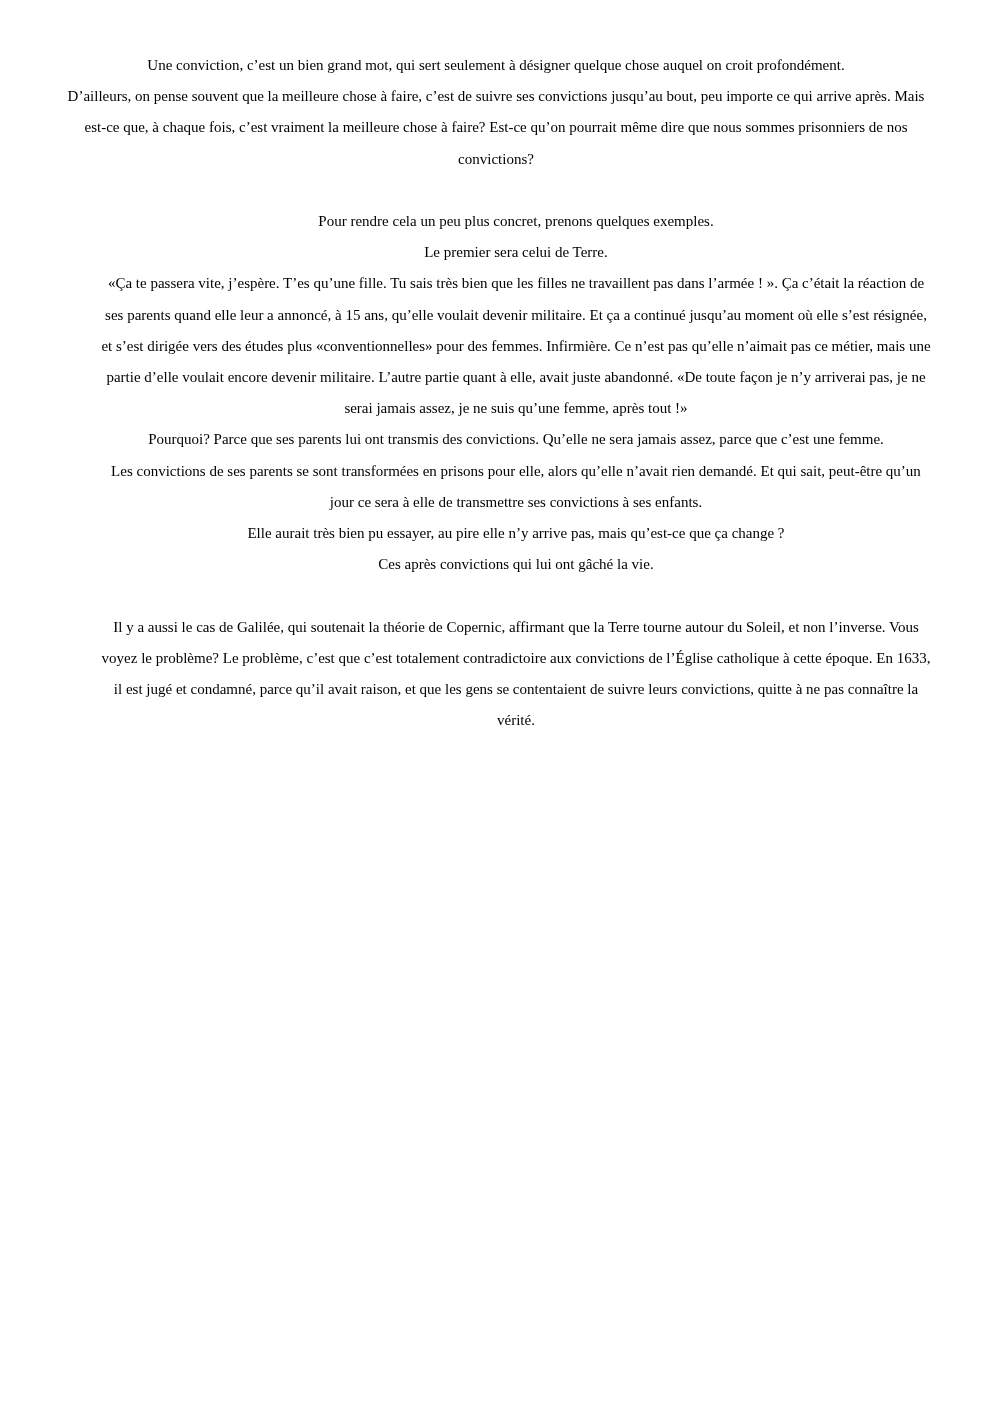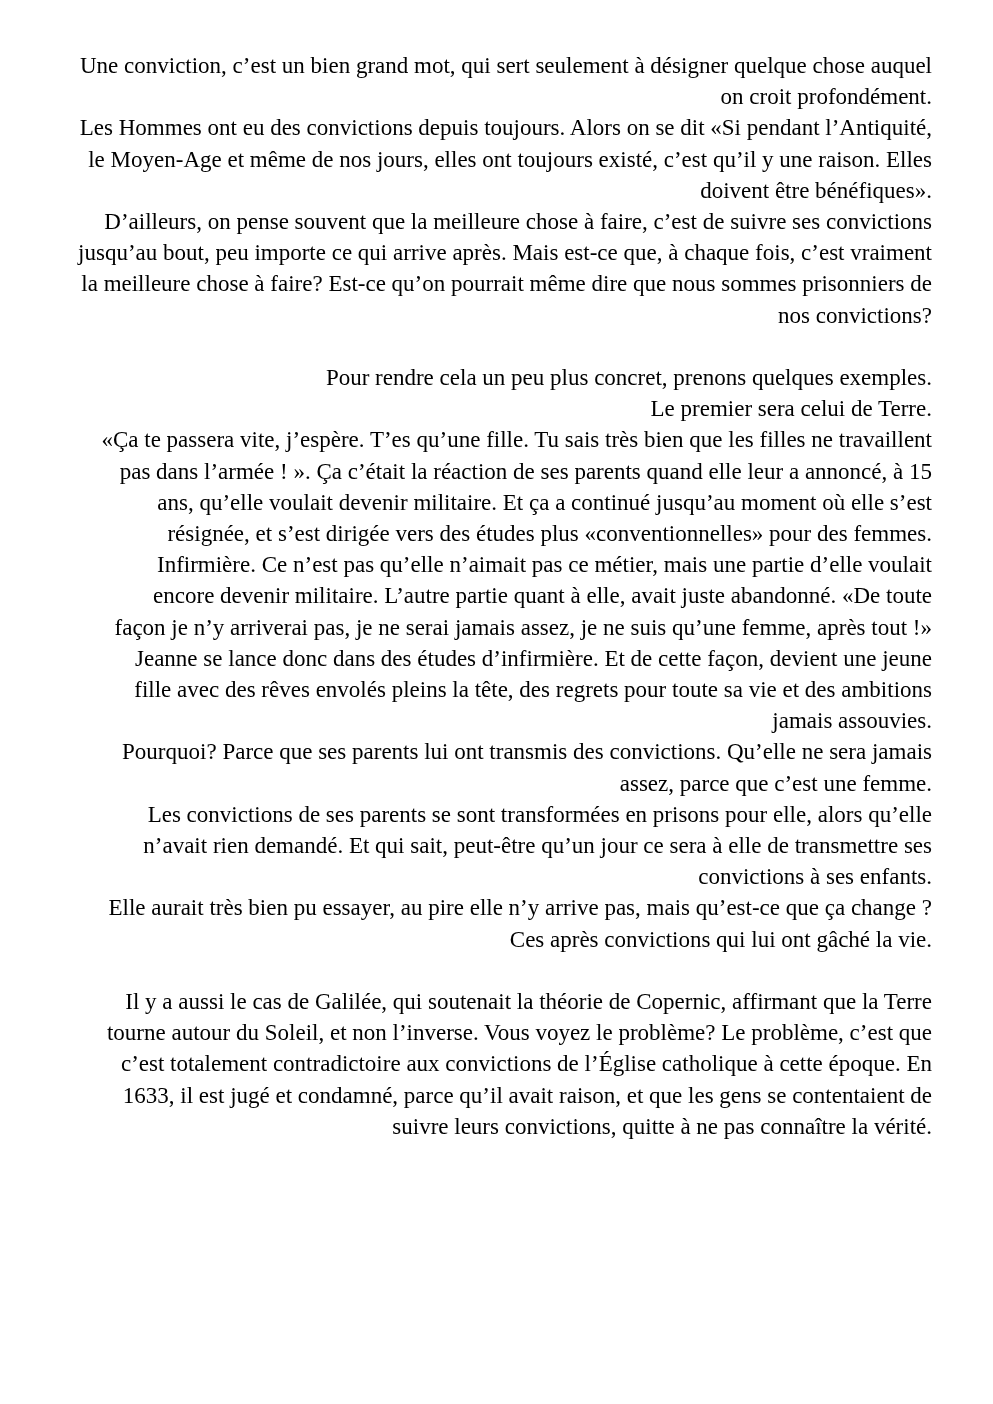--- a/index.html
+++ b/index.html
@@ -16,24 +16,24 @@
     background: #ffffff;
     box-sizing: border-box;
     overflow: hidden;
   }
   .text-body {
     position: absolute;
     left: 60px;
     top: 50px;
     width: 872px;
     font-family: "Liberation Serif", "DejaVu Serif", serif;
-    font-size: 23px;
+    font-size: 15px;
     line-height: 31.2px;
     color: #000000;
-    text-align: right;
+    text-align: center;
     -webkit-font-smoothing: antialiased;
   }
   .block {
     margin: 0;
   }
   .block + .block {
     margin-top: 31.2px;
     margin-left: 40px;
   }
   .para {
@@ -41,29 +41,27 @@
   }
 </style>
 </head>
 <body>
 
 <div class="page">
   <div class="text-body">
 
     <div class="block">
       <span class="para">Une conviction, c’est un bien grand mot, qui sert seulement à désigner quelque chose auquel on croit profondément.</span>
-      <span class="para">Les Hommes ont eu des convictions depuis toujours. Alors on se dit «Si pendant l’Antiquité, le Moyen-Age et même de nos jours, elles ont toujours existé, c’est qu’il y une raison. Elles doivent être bénéfiques».</span>
       <span class="para">D’ailleurs, on pense souvent que la meilleure chose à faire, c’est de suivre ses convictions jusqu’au bout, peu importe ce qui arrive après. Mais est-ce que, à chaque fois, c’est vraiment la meilleure chose à faire? Est-ce qu’on pourrait même dire que nous sommes prisonniers de nos convictions?</span>
     </div>
 
     <div class="block">
       <span class="para">Pour rendre cela un peu plus concret, prenons quelques exemples.</span>
       <span class="para">Le premier sera celui de Terre.</span>
       <span class="para">«Ça te passera vite, j’espère. T’es qu’une fille. Tu sais très bien que les filles ne travaillent pas dans l’armée ! ». Ça c’était la réaction de ses parents quand elle leur a annoncé, à 15 ans, qu’elle voulait devenir militaire. Et ça a continué jusqu’au moment où elle s’est résignée, et s’est dirigée vers des études plus «conventionnelles» pour des femmes. Infirmière. Ce n’est pas qu’elle n’aimait pas ce métier, mais une partie d’elle voulait encore devenir militaire. L’autre partie quant à elle, avait juste abandonné. «De toute façon je n’y arriverai pas, je ne serai jamais assez, je ne suis qu’une femme, après tout !»</span>
-      <span class="para">Jeanne se lance donc dans des études d’infirmière. Et de cette façon, devient une jeune fille avec des rêves envolés pleins la tête, des regrets pour toute sa vie et des ambitions jamais assouvies.</span>
       <span class="para">Pourquoi? Parce que ses parents lui ont transmis des convictions. Qu’elle ne sera jamais assez, parce que c’est une femme.</span>
       <span class="para">Les convictions de ses parents se sont transformées en prisons pour elle, alors qu’elle n’avait rien demandé. Et qui sait, peut-être qu’un jour ce sera à elle de transmettre ses convictions à ses enfants.</span>
       <span class="para">Elle aurait très bien pu essayer, au pire elle n’y arrive pas, mais qu’est-ce que ça change ?</span>
       <span class="para">Ces après convictions qui lui ont gâché la vie.</span>
     </div>
 
     <div class="block">
       <span class="para">Il y a aussi le cas de Galilée, qui soutenait la théorie de Copernic, affirmant que la Terre tourne autour du Soleil, et non l’inverse. Vous voyez le problème? Le problème, c’est que c’est totalement contradictoire aux convictions de l’Église catholique à cette époque. En 1633, il est jugé et condamné, parce qu’il avait raison, et que les gens se contentaient de suivre leurs convictions, quitte à ne pas connaître la vérité.</span>
     </div>
 

